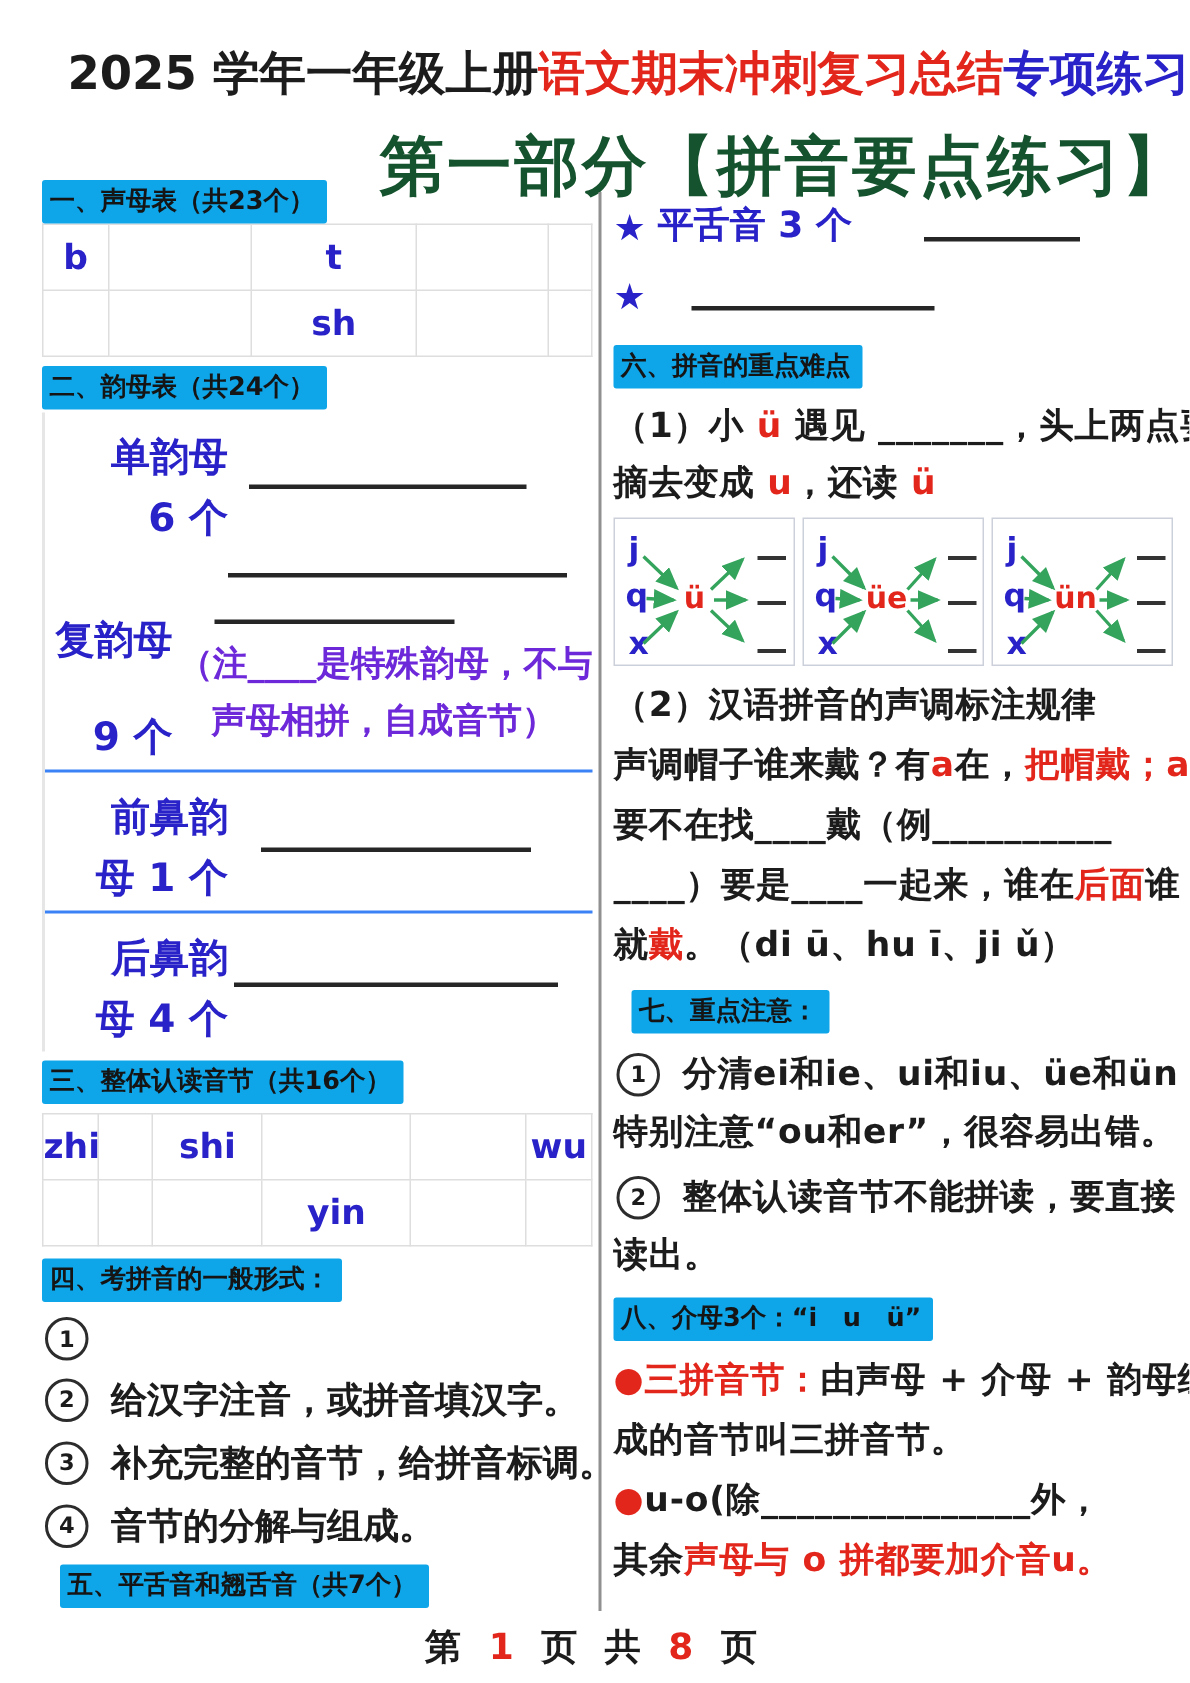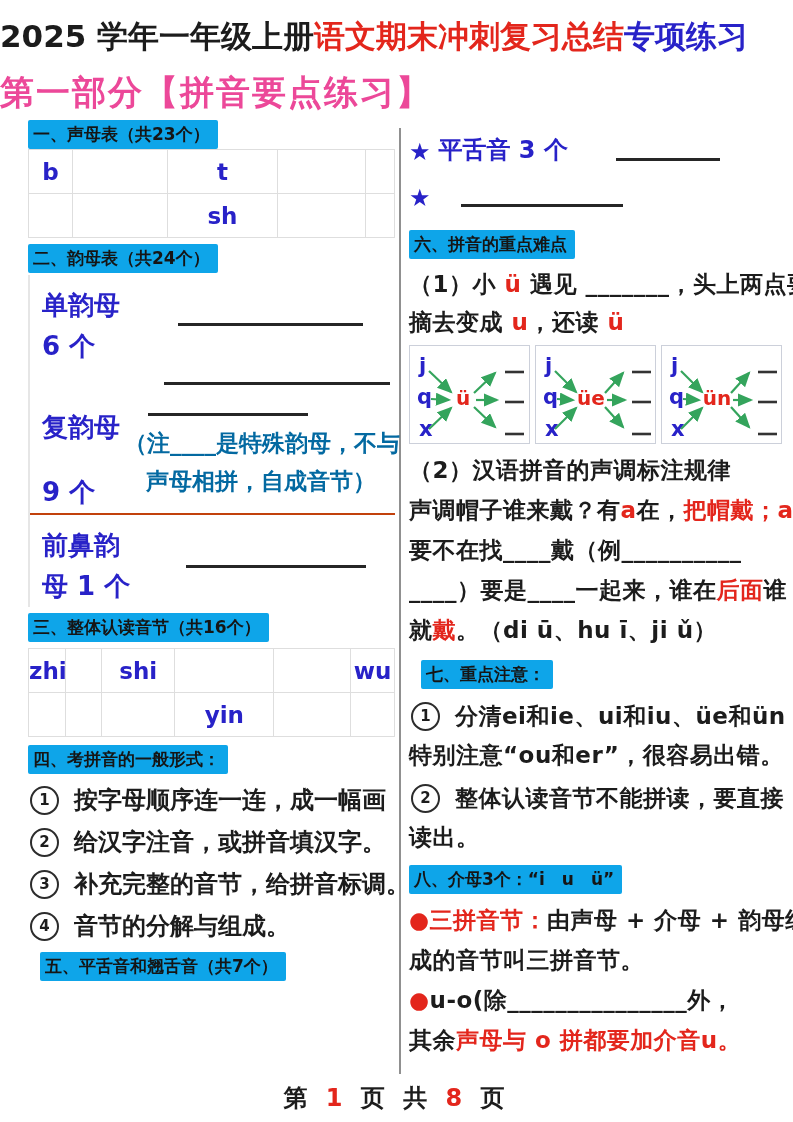--- a/index.html
+++ b/index.html
@@ -4,47 +4,47 @@
 <style>
   html,body{margin:0;padding:0;background:#ffffff;}
   body{font-family:"DejaVu Sans","Liberation Sans",sans-serif;}
   .page{position:relative;width:793px;height:1122px;background:#ffffff;overflow:hidden;}
 
   .c-black{color:#1c1c1c;}
   .c-red{color:#e3261c;}
   .c-blue{color:#2822c8;}
 
   
-  .header{position:absolute;left:0;top:0;width:100%;text-align:left;}
+  .header{position:absolute;left:0;top:12px;width:100%;text-align:right;}
   .h1{margin-top:16px;font-size:31px;font-weight:900;letter-spacing:0px;white-space:nowrap;}
-  .h2{margin-top:12px;font-size:34px;font-weight:900;letter-spacing:2px;color:#ec4899;}
+  .h2{margin-top:12px;font-size:43px;font-weight:900;letter-spacing:2px;color:#14532d;}
 
   
   .col-left{position:absolute;left:28px;top:120px;width:367px;}
   .col-right{position:absolute;left:409px;top:126px;width:374px;}
   .vdivider{position:absolute;left:399px;top:128px;width:2px;height:946px;background:#909090;}
 
   
   .ybar{display:inline-block;background:#0ea5e9;color:#151515;font-weight:800;
         font-size:17px;line-height:1.3;padding:3px 8px 4px 5px;border-radius:2px;white-space:nowrap;}
 
   
   table.grid{border-collapse:collapse;width:100%;table-layout:fixed;background:#fff;}
   table.grid td{border:1.6px solid #dedede;height:43px;text-align:center;
                 color:#2822c8;font-weight:800;font-size:23px;padding:0;}
   .mt6{margin-top:6px;} .mt8{margin-top:8px;} .mt10{margin-top:10px;padding-left:12px;}
 
   
   .yun{border-left:2px solid #e6e6e6;margin-top:2px;}
   .yrow{display:flex;}
-  .yrow.bt{border-top:2px solid #c2410c;}
-  .ylabel{width:122px;padding:10px 0 0 12px;color:#2822c8;font-weight:800;font-size:26px;line-height:41px;white-space:nowrap;}
+  .yrow.bt{border-top:2px solid #3b82f6;}
+  .ylabel{width:122px;padding:10px 0 0 0;color:#2822c8;font-weight:800;font-size:26px;line-height:41px;white-space:nowrap;text-align:right;}
   .ycontent{flex:1;}
   .blank{display:block;border-bottom:3px solid #262626;height:0;}
-  .note{color:#0369a1;font-weight:800;font-size:23px;line-height:38px;margin-left:4px;white-space:nowrap;}
+  .note{color:#6d28d9;font-weight:800;font-size:23px;line-height:38px;margin-left:4px;white-space:nowrap;}
   .note.ind{margin-left:26px;}
 
   
   .li{display:flex;align-items:center;gap:15px;margin:10px 0 0 2px;font-size:24px;font-weight:700;color:#1c1c1c;white-space:nowrap;}
   .circle-num{flex:none;width:25px;height:25px;border:2px solid #2c2c2c;border-radius:50%;
               display:inline-flex;align-items:center;justify-content:center;font-size:15px;font-weight:800;color:#1c1c1c;}
 
   
   .starline{display:flex;align-items:flex-end;gap:8px;font-size:24px;font-weight:800;margin:8px 0 18px 0;}
   .starline .blank{margin-bottom:5px;}
@@ -129,20 +129,29 @@
           <div class="note ind">声母相拼，自成音节）</div>
         </div>
       </div>
       <div class="yrow bt" style="min-height:86px">
         <div class="ylabel">
           <div>前鼻韵</div>
           <div>母 1 个</div>
         </div>
         <div class="ycontent">
           <span class="blank" style="width:180px;margin:50px 0 0 22px"></span>
+        </div>
+      </div>
+      <div class="yrow bt" style="min-height:80px">
+        <div class="ylabel">
+          <div>后鼻韵</div>
+          <div>母 4 个</div>
+        </div>
+        <div class="ycontent">
+          <span class="blank" style="width:216px;margin:46px 0 0 4px"></span>
         </div>
       </div>
     </div>
 
     <div class="mt6"><span class="ybar">三、整体认读音节（共16个）</span></div>
 
     <table class="grid mt6">
       <colgroup>
           <col style="width:10%">
           <col style="width:10%">
@@ -168,21 +177,20 @@
         <td></td>
         <td></td>
       </tr>
     </tbody>
       </table>
 
     <div class="mt8"><span class="ybar">四、考拼音的一般形式：</span></div>
 
     <div class="li">
       <span class="circle-num">1</span>
-      <span>按字母顺序连一连，成一幅画</span>
     </div>
     <div class="li">
       <span class="circle-num">2</span>
       <span>给汉字注音，或拼音填汉字。</span>
     </div>
     <div class="li">
       <span class="circle-num">3</span>
       <span>补充完整的音节，给拼音标调。</span>
     </div>
     <div class="li">

